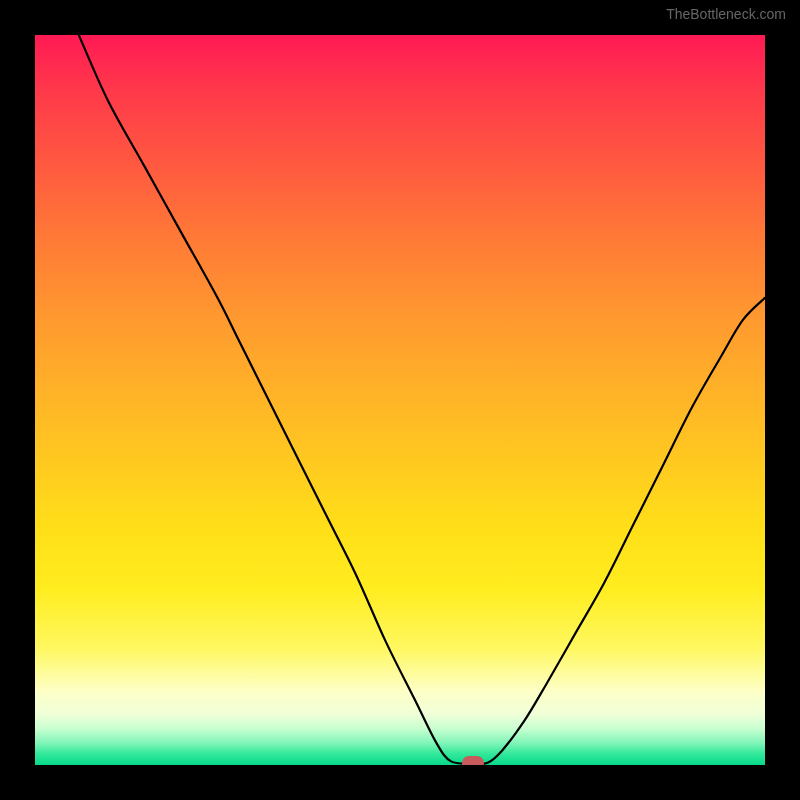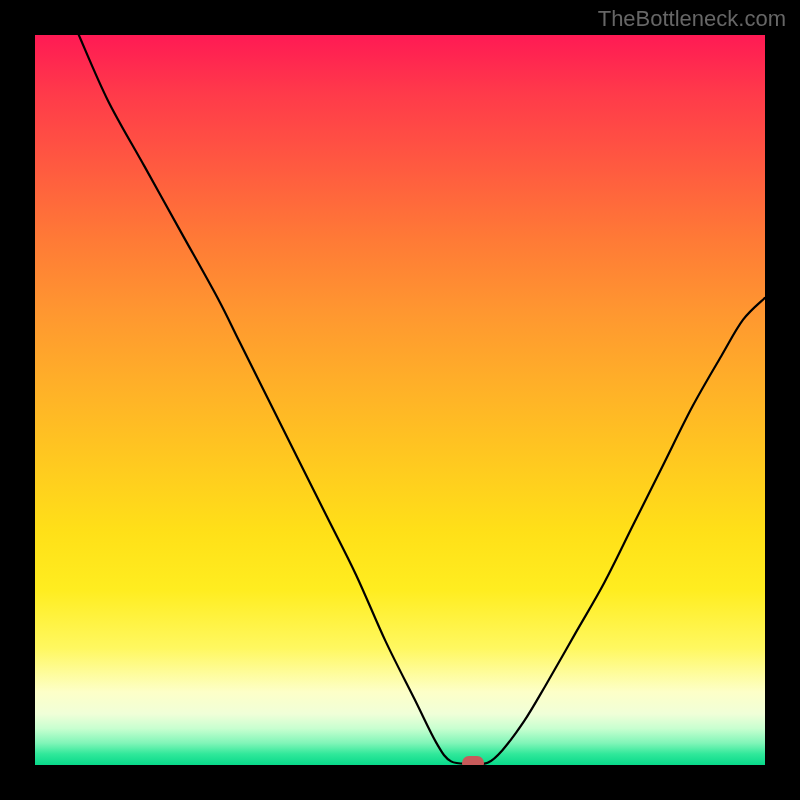--- a/index.html
+++ b/index.html
@@ -9,21 +9,21 @@
     background: #000;
     position: relative;
     overflow: hidden;
     font-family: Arial, sans-serif;
   }
   .watermark {
     position: absolute;
     top: 6px;
     right: 14px;
     color: #666;
-    font-size: 22px;
+    font-size: 14px;
     font-weight: 500;
     z-index: 10;
   }
   .plot-area {
     position: absolute;
     left: 35px;
     top: 35px;
     width: 730px;
     height: 730px;
     overflow: hidden;

